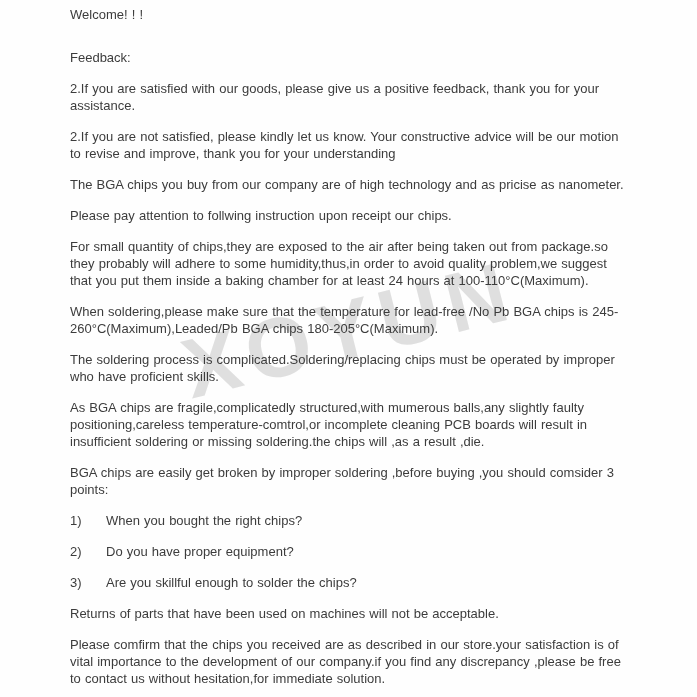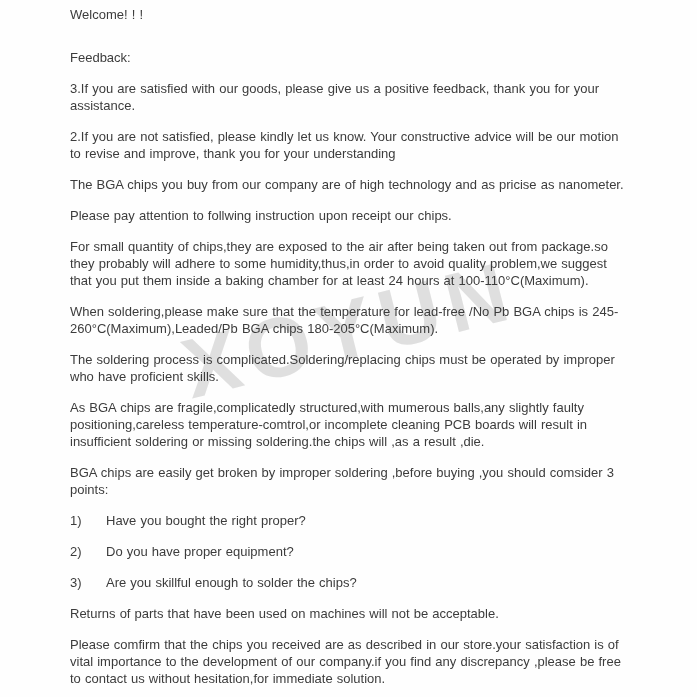--- a/index.html
+++ b/index.html
@@ -52,28 +52,28 @@
   }
 </style>
 </head>
 <body>
 
 <div class="page">
   <div class="watermark">XOYUN</div>
   <div class="content" id="content">
       <p class="para title">Welcome! ! !</p>
       <p class="para">Feedback:</p>
-      <p class="para">3.If you are satisfied with our goods, please give us a positive feedback, thank you for your assistance.</p>
+      <p class="para">2.If you are satisfied with our goods, please give us a positive feedback, thank you for your assistance.</p>
       <p class="para">2.If you are not satisfied, please kindly let us know. Your constructive advice will be our motion to revise and improve, thank you for your understanding</p>
       <p class="para">The BGA chips you buy from our company are of  high technology and as pricise as nanometer.</p>
       <p class="para">Please pay attention to follwing instruction upon receipt our chips.</p>
       <p class="para">For small quantity of chips,they are exposed to the air after being taken out from package.so they probably will adhere to some humidity,thus,in order to avoid quality problem,we suggest that you put them inside a baking chamber for at least 24 hours at 100-110°C(Maximum).</p>
       <p class="para">When soldering,please make sure that the temperature for lead-free /No Pb BGA chips is 245-260°C(Maximum),Leaded/Pb BGA chips 180-205°C(Maximum).</p>
       <p class="para">The soldering process is complicated.Soldering/replacing chips must be operated by improper who have proficient skills.</p>
       <p class="para">As BGA chips are fragile,complicatedly structured,with mumerous balls,any slightly faulty positioning,careless temperature-comtrol,or incomplete cleaning PCB boards will result in insufficient soldering or missing soldering.the chips will ,as a result ,die.</p>
       <p class="para">BGA chips are easily get broken by improper soldering ,before buying ,you should comsider 3 points:</p>
-      <p class="para list"><span class="marker">1)</span><span>Have you bought the right proper?</span></p>
+      <p class="para list"><span class="marker">1)</span><span>When you bought the right chips?</span></p>
       <p class="para list"><span class="marker">2)</span><span>Do you have proper equipment?</span></p>
       <p class="para list"><span class="marker">3)</span><span>Are you skillful enough to solder the chips?</span></p>
       <p class="para">Returns of parts that have been used on machines will not be acceptable.</p>
       <p class="para">Please comfirm that the chips you received are as described in our store.your satisfaction is of vital importance to the development of our company.if you find any discrepancy ,please be free to contact us without hesitation,for immediate solution.</p>
     </div>
 </div>
 
 </body></html>

